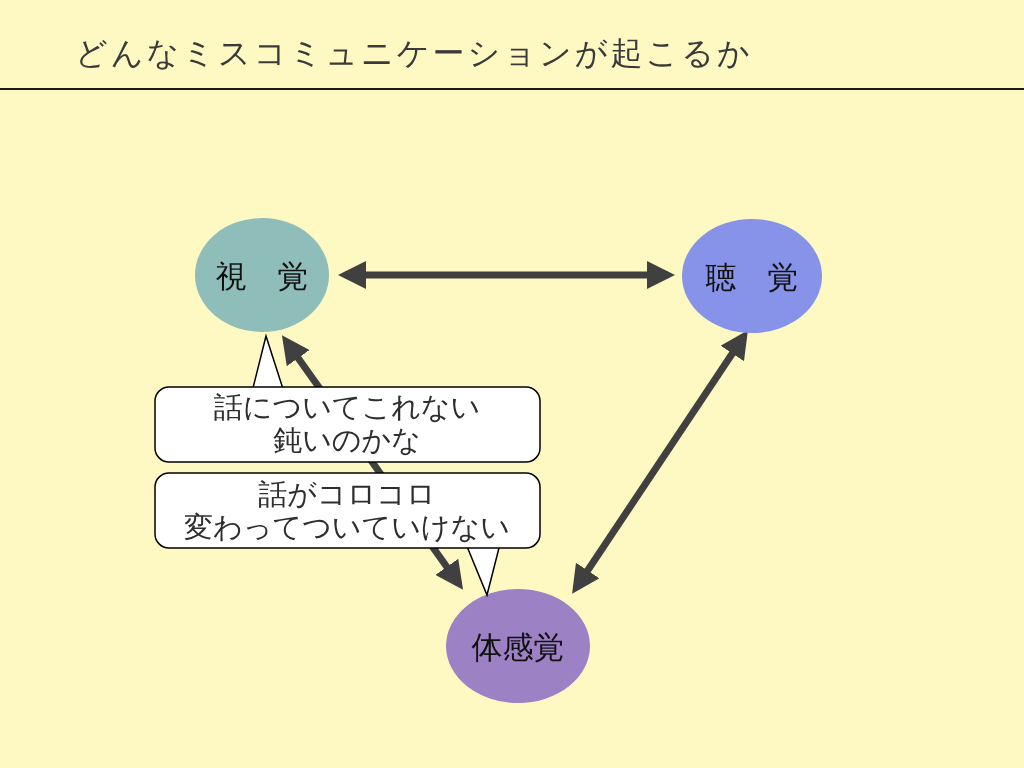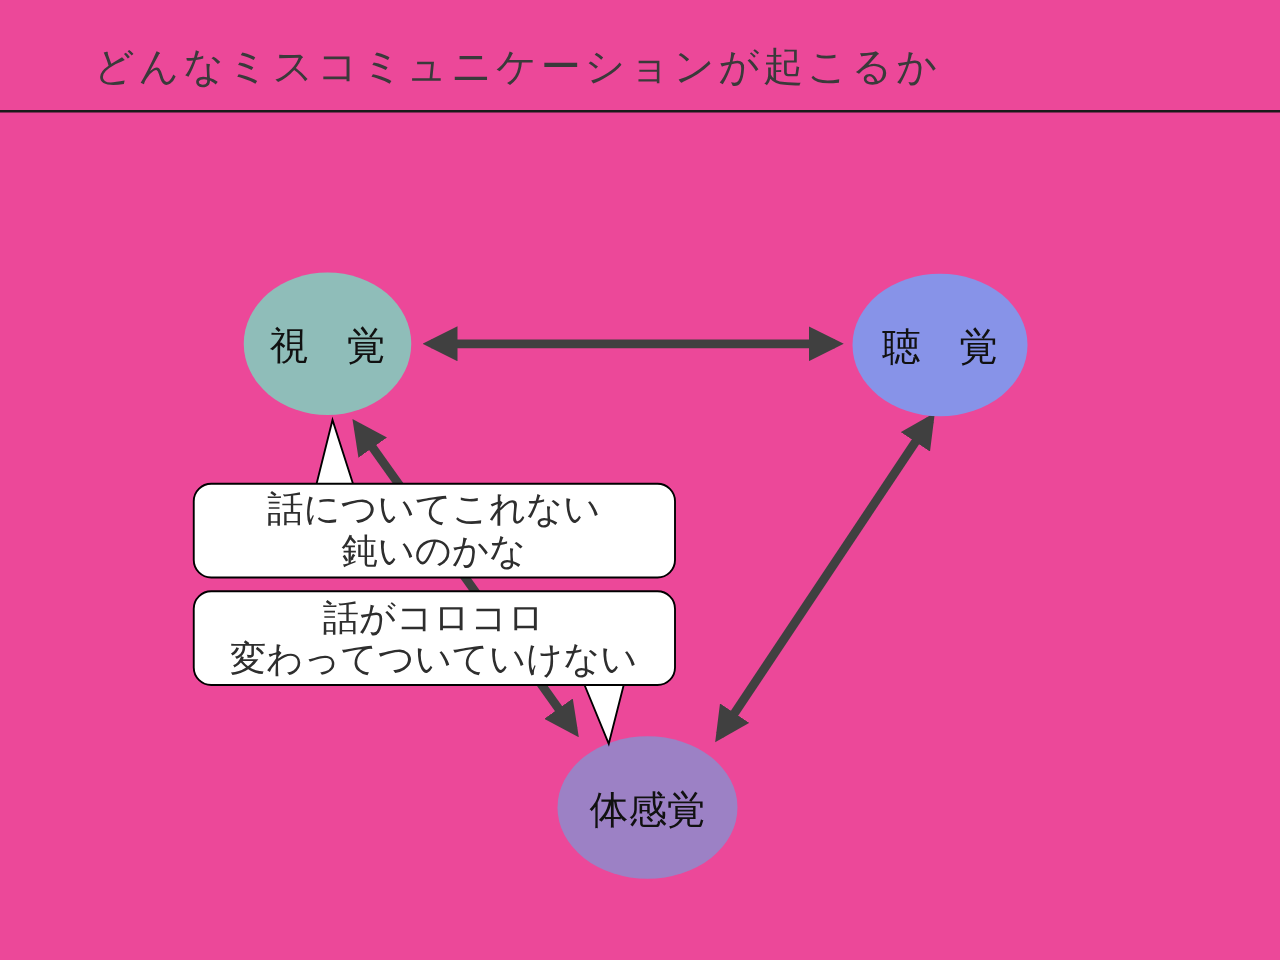--- a/index.html
+++ b/index.html
@@ -5,21 +5,21 @@
   html, body {
     margin: 0;
     padding: 0;
     background: #ffffff;
     font-family: "Liberation Sans", sans-serif;
   }
   .slide {
     position: relative;
     width: 1024px;
     height: 768px;
-    background: #ec4899;
+    background: #fef9c3;
     overflow: hidden;
   }
   .title {
     position: absolute;
     left: 75px;
     top: 32px;
     font-size: 32px;
     letter-spacing: 3px;
     color: #3a3a3a;
     font-family: "Liberation Sans", sans-serif;

